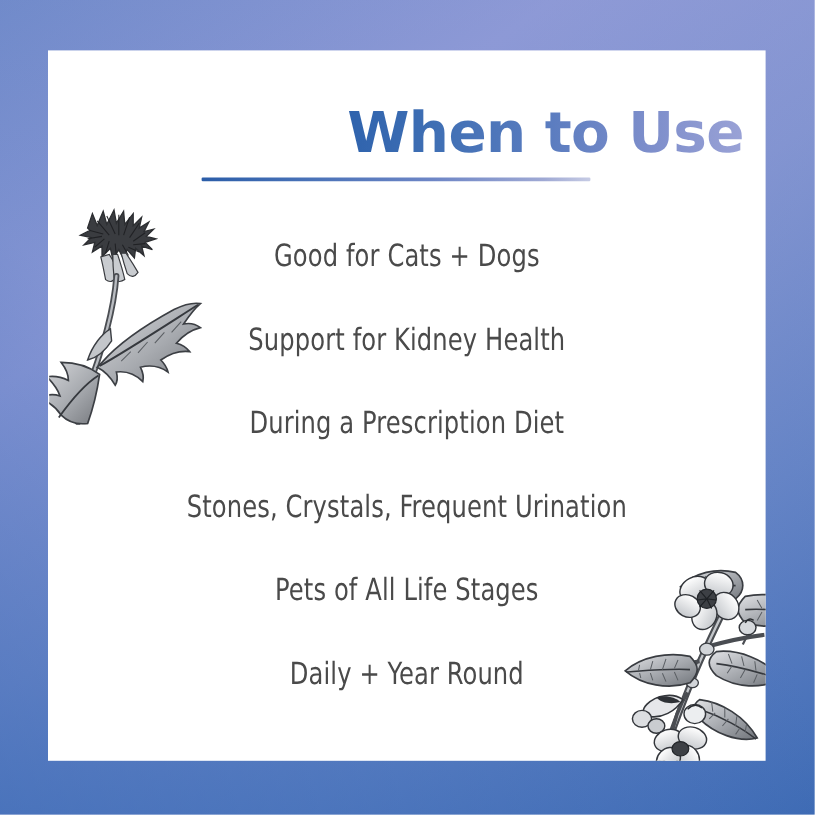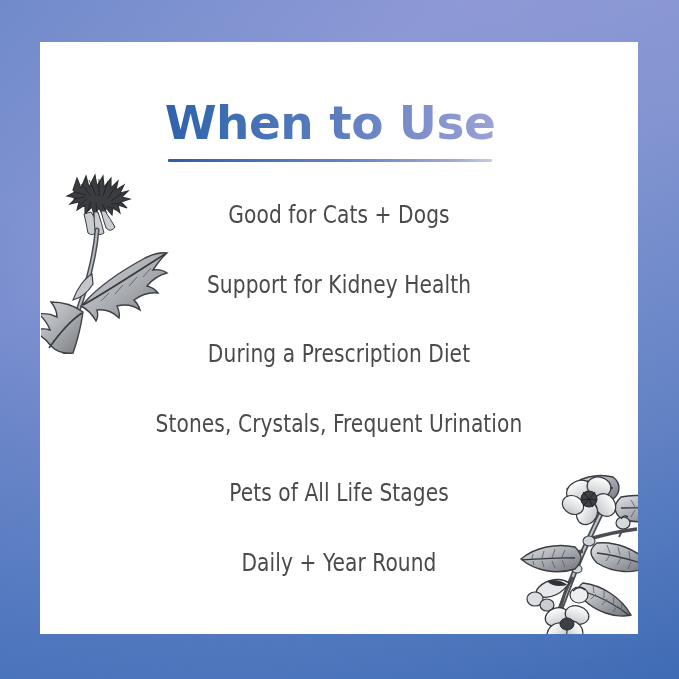--- a/index.html
+++ b/index.html
@@ -46,23 +46,23 @@
     height: 592px;
     background: #ffffff;
     z-index: 3;
     overflow: hidden;
   }
 
   
   .title-wrap {
     position: absolute;
     left: 0;
-    top: 57px;
+    top: 46px;
     width: 580px;
-    text-align: center;
+    text-align: right;
   }
   .poster-title {
     display: inline-block;
     font-family: "DejaVu Sans", sans-serif;
     font-size: 47px;
     font-weight: 700;
     letter-spacing: -0.5px;
     line-height: 1.04;
     background: linear-gradient(90deg, #2f63ad 0%, #3f6fb4 22%, #5c7dc0 52%, #7d8ecb 76%, #9aa2d6 100%);
     -webkit-background-clip: text;

